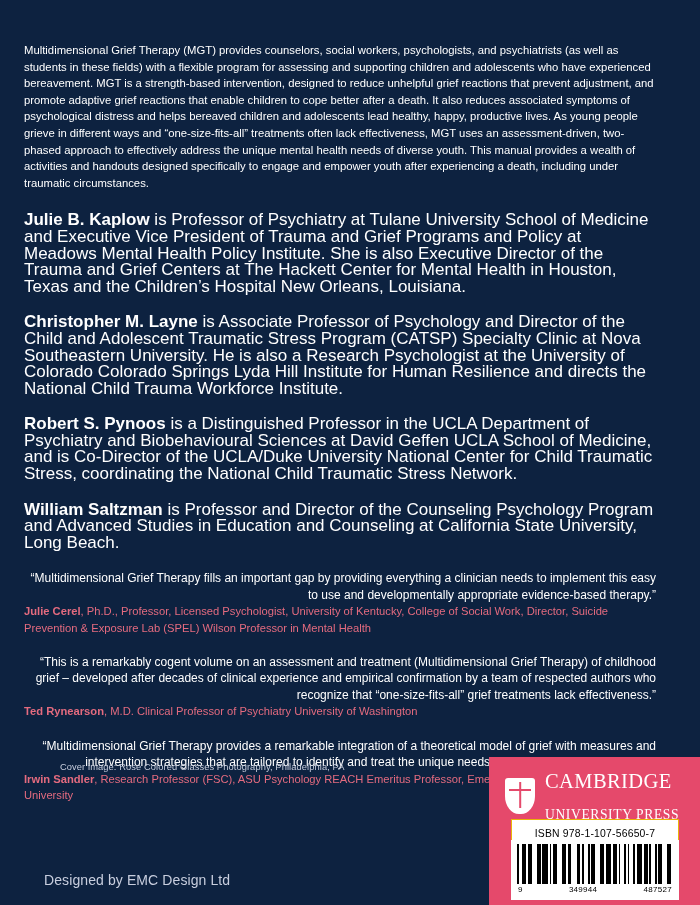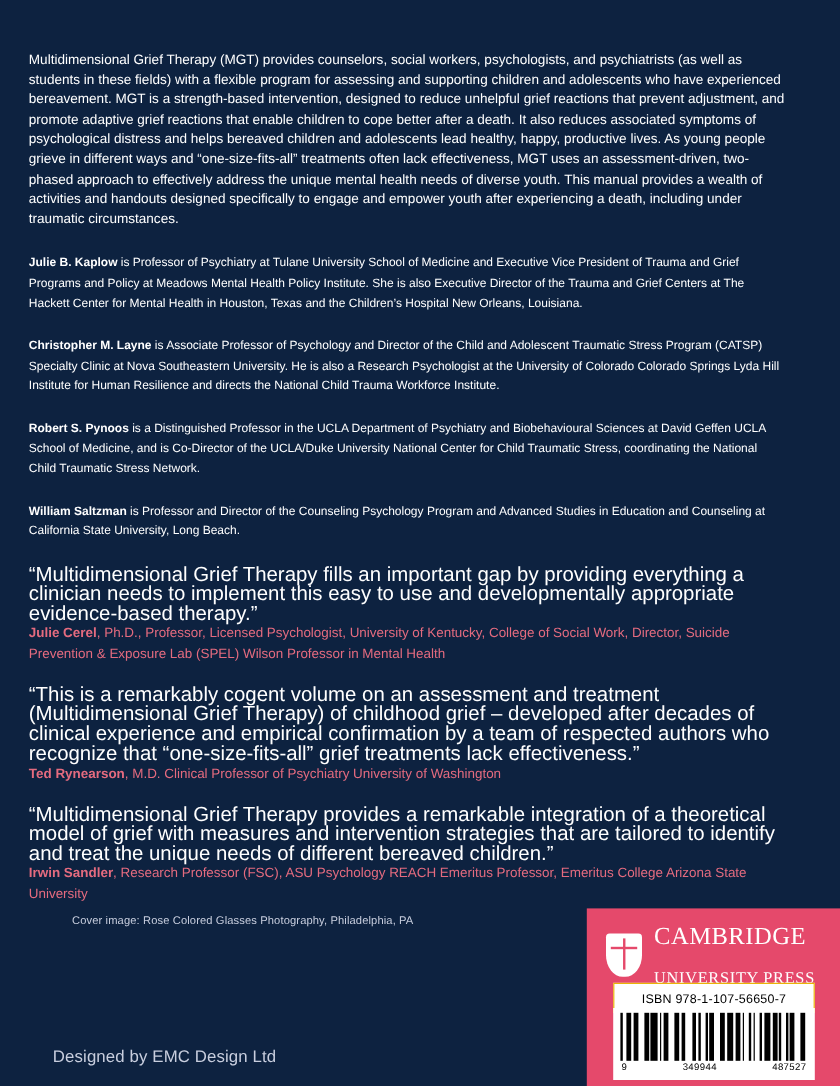--- a/index.html
+++ b/index.html
@@ -25,36 +25,37 @@
     margin: 0 0 0 0;
   }
   .blurb {
     font-size: 11.3px;
     line-height: 16.6px;
     color: #ffffff;
     text-align: left;
     margin-bottom: 21px;
   }
   .bio {
-    font-size: 10px;
+    font-size: 17px;
     line-height: 16.6px;
     color: #ffffff;
     margin-bottom: 19px;
   }
   .bio .name {
     font-weight: bold;
     color: #ffffff;
   }
   .quote-block {
     margin-bottom: 18px;
   }
   .quote-text {
-    font-size: 17px;
+    font-size: 12px;
     line-height: 16.4px;
     color: #ffffff;
+    text-align: right;
   }
   .attrib {
     font-size: 11.2px;
     line-height: 16.4px;
     color: #e46b7f;
   }
   .attrib .att-name {
     font-weight: bold;
     color: #e46b7f;
   }

